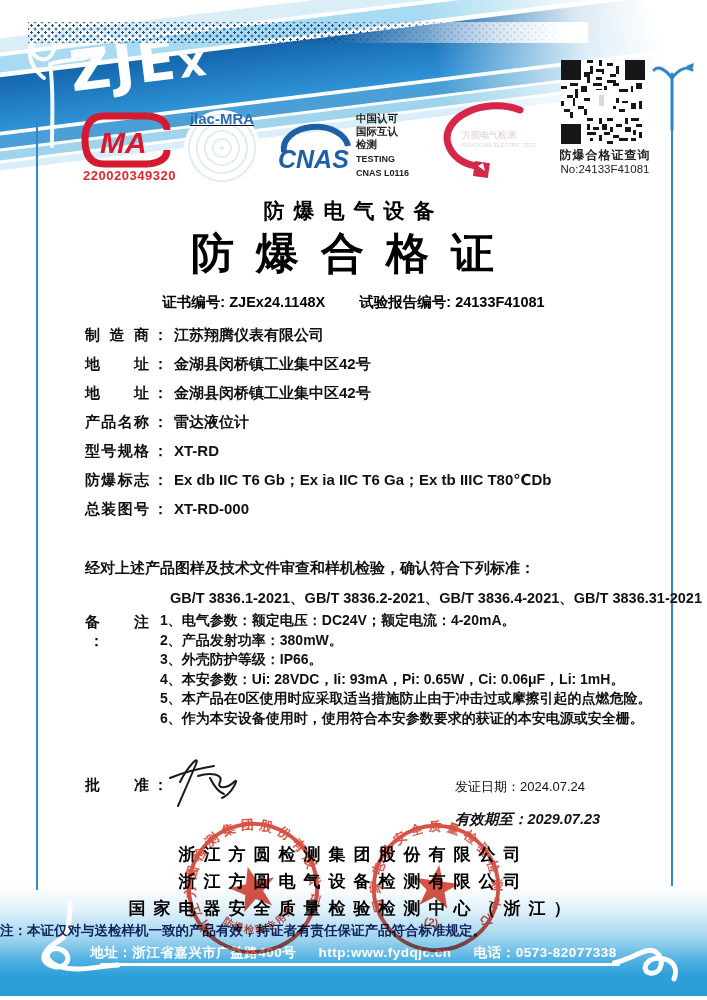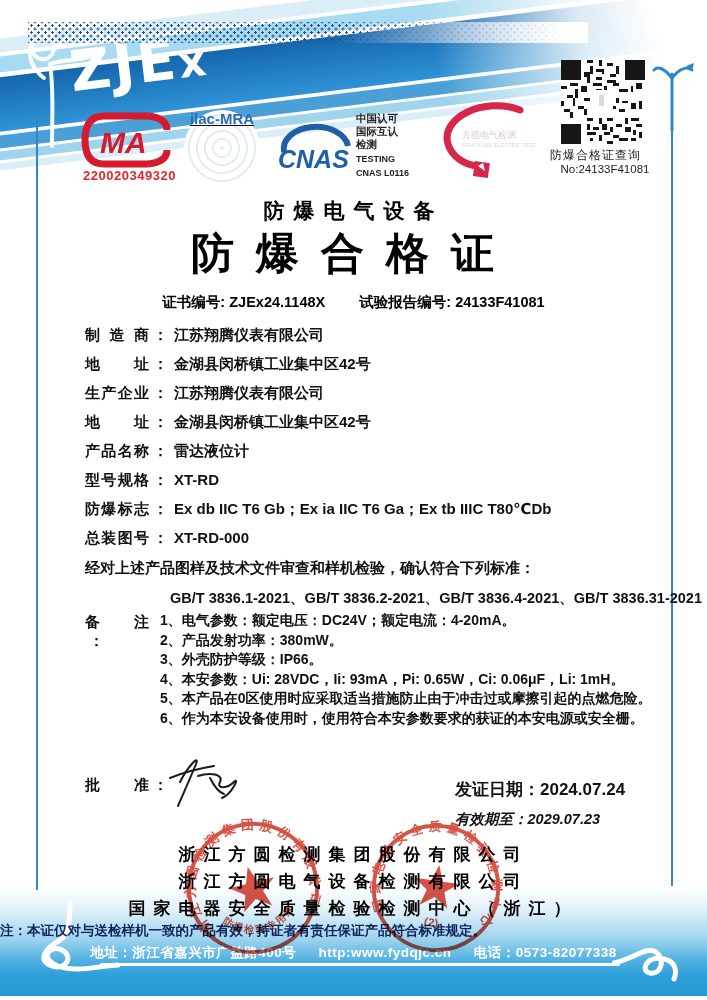--- a/index.html
+++ b/index.html
@@ -36,22 +36,22 @@
         background:repeating-radial-gradient(circle at 50% 50%,#e3ecf1 0 2px,#ffffff 2px 8px);
         display:flex;align-items:flex-start;justify-content:center;text-decoration:underline;}
   .ilac span{color:#2a6db5;font-weight:700;font-size:15px;}
   .cnas{position:absolute;left:276px;top:116px;width:78px;height:58px;}
   .cnas-info{position:absolute;left:356px;top:112px;font-size:10.5px;line-height:13px;color:#222;font-weight:600;}
   .cnas-sub{font-size:9px;font-weight:700;line-height:11px;margin-top:3px;}
   .fy{position:absolute;left:424px;top:100px;width:120px;height:92px;}
   .fy-text{position:absolute;left:462px;top:130px;color:#d9b9bf;font-size:9px;line-height:10px;opacity:.8;}
   .fy-text .en{font-size:5.5px;color:#c9ccd4;}
   .qr{position:absolute;left:561px;top:60px;width:84px;height:84px;}
-  .qr-cap{position:absolute;left:550px;top:147px;width:110px;text-align:left;
-          font-size:12px;font-weight:400;color:#222;letter-spacing:1px;}
+  .qr-cap{position:absolute;left:550px;top:147px;width:110px;text-align:center;
+          font-size:12px;font-weight:700;color:#222;letter-spacing:1px;}
   .qr-no{position:absolute;left:550px;top:163px;width:110px;text-align:center;font-size:11.5px;color:#222;}
   
   .subtitle{position:absolute;left:0;top:197px;width:100%;text-align:center;
             font-size:21px;font-weight:700;letter-spacing:9px;color:#000;}
   .title{position:absolute;left:0;top:225px;width:100%;text-align:center;
          font-size:43px;font-weight:800;letter-spacing:22px;color:#000;}
   .certline{position:absolute;left:0;top:293px;width:100%;text-align:center;
             font-size:14.5px;font-weight:700;color:#000;}
   .certline .gap{display:inline-block;width:26px;}
   
@@ -62,21 +62,21 @@
   .fvalue{font-weight:600;}
   .statement{position:absolute;left:85px;top:559px;font-size:15px;font-weight:600;}
   .standards{position:absolute;left:170px;top:589px;font-size:14.5px;font-weight:600;}
   .remarks-label{position:absolute;left:85px;top:613px;font-size:15px;font-weight:700;width:78px;}
   .remarks-label .flabel{width:64px;}
   .remarks{position:absolute;left:160px;top:611px;width:494px;font-size:14px;line-height:19.5px;font-weight:600;}
   .remarks div{padding-left:22px;text-indent:-22px;}
   
   .approve{position:absolute;left:85px;top:776px;font-size:15px;font-weight:700;}
   .sig{position:absolute;left:158px;top:748px;}
-  .d1{position:absolute;left:455px;top:778px;font-size:17px;font-weight:700;text-align:right;}
+  .d1{position:absolute;left:455px;top:778px;font-size:13px;font-weight:400;text-align:right;}
   .d2{position:absolute;left:455px;top:810px;font-size:14.5px;font-weight:700;font-style:italic;}
   
   .issuer{position:absolute;left:0;width:100%;text-align:center;font-size:17px;font-weight:800;
           letter-spacing:8px;color:#000;z-index:3;}
   .i1{top:843px;} .i2{top:870px;} .i3{top:897px;}
   .note{position:absolute;left:0;top:922px;width:100%;font-size:13.5px;
         font-weight:700;color:#10235f;z-index:3;}
   
   .footer-bg{position:absolute;left:0;top:886px;width:707px;height:110px;z-index:1;
       background:linear-gradient(180deg,rgba(255,255,255,0) 0%,rgba(207,233,247,.65) 22%,#9ed4ee 48%,#4fb0e2 68%,#2d9fd9 82%,#2a9ad4 100%);}
@@ -193,21 +193,20 @@
     <span>证书编号:</span>
     <span>ZJEx24.1148X</span>
     <span class="gap"></span>
     <span>试验报告编号:</span>
     <span>24133F41081</span>
   </div>
 
   <div class="fields">
     <div class="frow"><span class="flabel">制造商</span><span class="fcolon">：</span><span class="fvalue">江苏翔腾仪表有限公司</span></div>
     <div class="frow"><span class="flabel">地址</span><span class="fcolon">：</span><span class="fvalue">金湖县闵桥镇工业集中区42号</span></div>
-    <div class="frow"><span class="flabel">生产企业</span><span class="fcolon">：</span><span class="fvalue">江苏翔腾仪表有限公司</span></div>
     <div class="frow"><span class="flabel">地址</span><span class="fcolon">：</span><span class="fvalue">金湖县闵桥镇工业集中区42号</span></div>
     <div class="frow"><span class="flabel">产品名称</span><span class="fcolon">：</span><span class="fvalue">雷达液位计</span></div>
     <div class="frow"><span class="flabel">型号规格</span><span class="fcolon">：</span><span class="fvalue">XT-RD</span></div>
     <div class="frow"><span class="flabel">防爆标志</span><span class="fcolon">：</span><span class="fvalue">Ex db IIC T6 Gb；Ex ia IIC T6 Ga；Ex tb IIIC T80℃Db</span></div>
     <div class="frow"><span class="flabel">总装图号</span><span class="fcolon">：</span><span class="fvalue">XT-RD-000</span></div>
   </div>
 
   <div class="statement">经对上述产品图样及技术文件审查和样机检验，确认符合下列标准：</div>
   <div class="standards">GB/T 3836.1-2021、GB/T 3836.2-2021、GB/T 3836.4-2021、GB/T 3836.31-2021</div>
 

